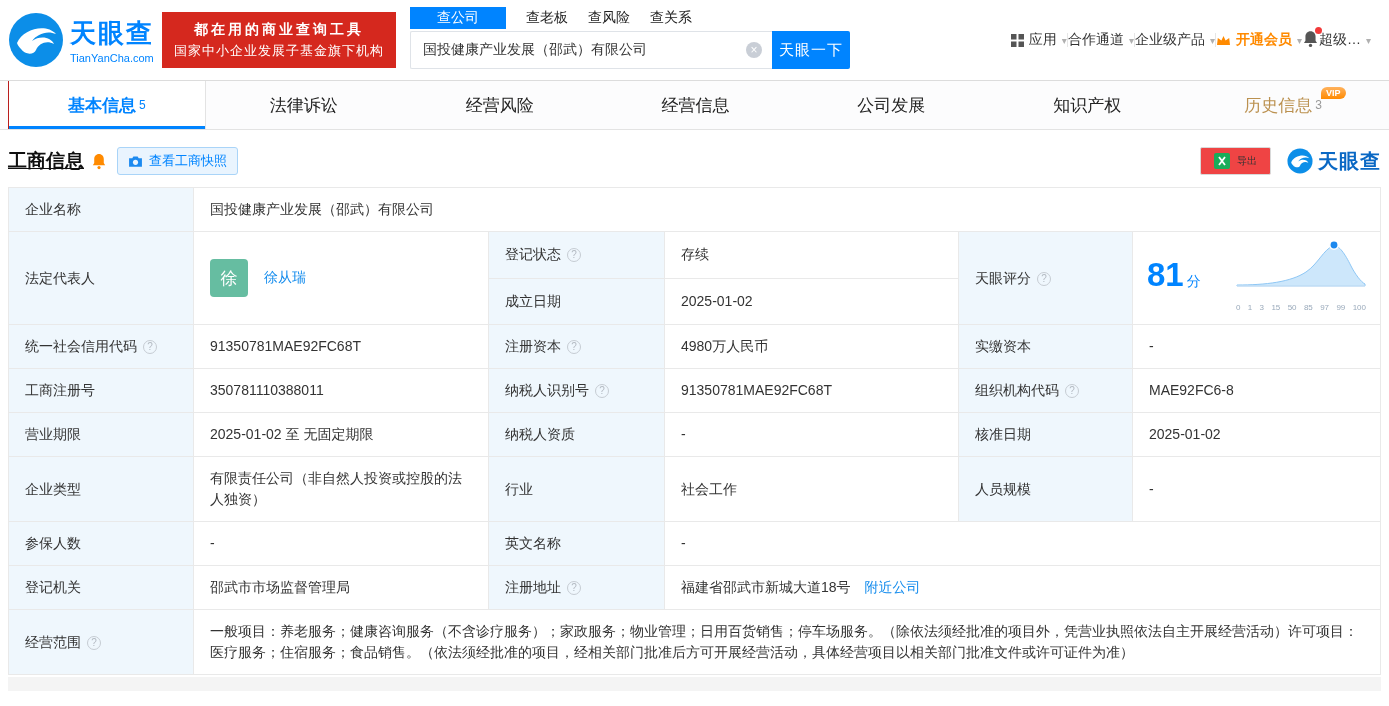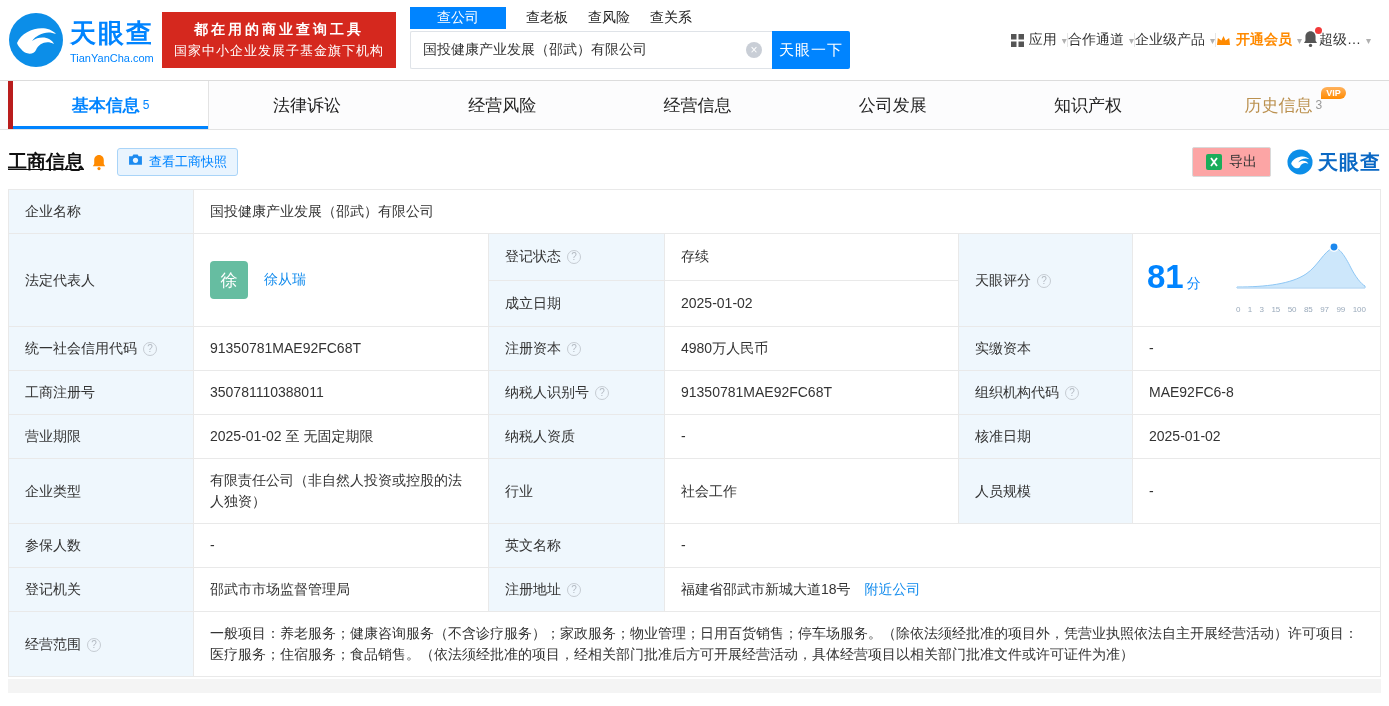--- a/index.html
+++ b/index.html
@@ -40,39 +40,39 @@
   .bell-wrap { position:relative; cursor:pointer; }
   .bell-dot { position:absolute; top:-3px; right:-3px; width:7px; height:7px;
     background:#f23a3a; border-radius:50%; }
 
   
   .tabbar { display:flex; height:49px; background:#fcfcfd; border-bottom:1px solid #e3e3e3; padding:0 8px; }
   .tab { flex:1; display:flex; align-items:center; justify-content:center; font-size:17px;
     color:#222; cursor:pointer; position:relative; }
   .tab sup { font-size:12px; color:#9bb; margin-left:3px; font-weight:normal; }
   .tab.active { background:#fff; color:#0084ff; font-weight:bold;
-    border-left:5px solid #b91c1c; border-right:1px solid #e3e3e3; box-shadow:inset 0 -3px 0 #0084ff; }
+    border-left:1px solid #b91c1c; border-right:1px solid #e3e3e3; box-shadow:inset 0 -3px 0 #0084ff; }
   .tab.active sup { color:#0084ff; }
   .tab.history { color:#bb9150; }
   .tab.history sup { color:#999; }
   .vip-badge { position:absolute; top:6px; left:calc(50% + 38px);
     background:linear-gradient(180deg,#ffb25e,#ff8a00); color:#fff; font-size:9px; font-weight:bold;
     padding:1px 5px; border-radius:6px 6px 6px 0; }
 
   
   .main { padding:0 8px; }
   .section-head { display:flex; align-items:center; margin:17px 0 12px; }
   .sec-title { font-size:19px; font-weight:bold; color:#111;text-decoration:underline; }
   .sub-bell { margin:0 10px 0 7px; display:inline-flex; cursor:pointer; }
-  .snapshot-btn { display:inline-flex; align-items:flex-start; gap:6px; background:#e9f4fe;
+  .snapshot-btn { display:inline-flex; align-items:center; gap:6px; background:#e9f4fe;
     border:1px solid #a9d4f8; color:#0084ff; font-size:13px; padding:4px 10px; border-radius:3px;
     cursor:pointer; font-family:"Liberation Sans","DejaVu Sans",sans-serif; }
   .head-right { margin-left:auto; display:flex; align-items:center; gap:16px; }
   .export-btn { display:inline-flex; align-items:center; gap:7px; border:1px solid #d9d9d9;
-    background:#fca5a5; padding:5px 13px; font-size:14px; color:#333; border-radius:2px; cursor:pointer;
+    background:#ef4444; padding:5px 13px; font-size:10px; color:#333; border-radius:2px; cursor:pointer;
     font-family:"Liberation Sans","DejaVu Sans",sans-serif; }
   .brand-right { display:flex; align-items:center; gap:5px; }
   .brand-right .txt { font-size:20px; font-weight:bold; color:#0a68c4; letter-spacing:1px; }
 
   
   .info-table { width:100%; border-collapse:collapse; table-layout:fixed; font-size:14px; }
   .info-table td { border:1px solid #e9e9e9; padding:11px 16px; vertical-align:middle; line-height:21px; }
   td.lbl { background:#eff7fd; color:#333; }
   td.val { background:#fff; color:#333; }
   .green { color:#00a854; }

